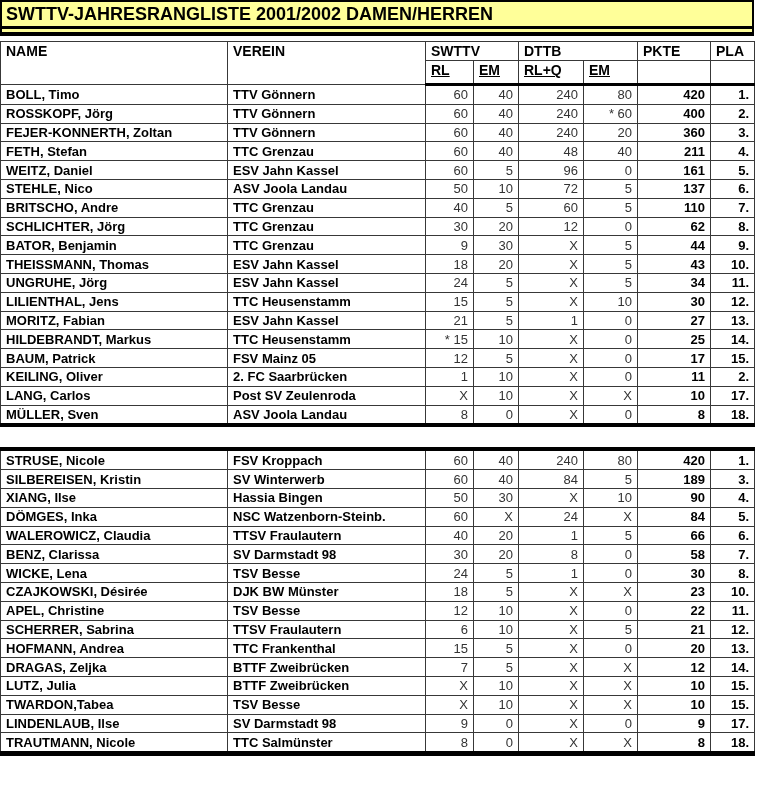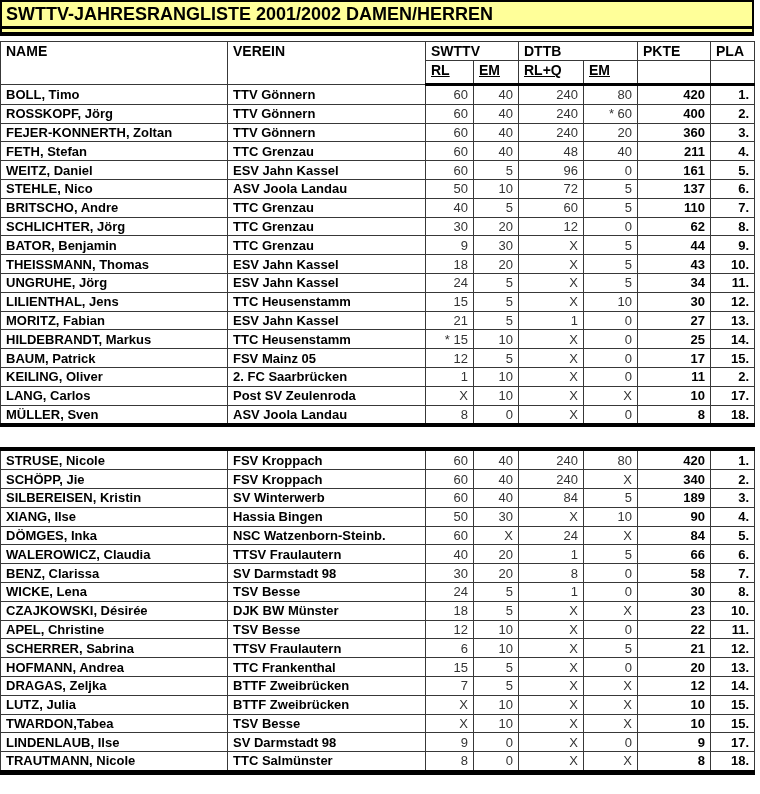--- a/index.html
+++ b/index.html
@@ -320,30 +320,20 @@
           <td class="name">STRUSE, Nicole</td>
           <td class="verein">FSV Kroppach</td>
           <td class="num">60</td>
           <td class="num">40</td>
           <td class="num">240</td>
           <td class="num">80</td>
           <td class="pkte">420</td>
           <td class="pla">1.</td>
         </tr>
         <tr>
-          <td class="name">SCHÖPP, Jie</td>
-          <td class="verein">FSV Kroppach</td>
-          <td class="num">60</td>
-          <td class="num">40</td>
-          <td class="num">240</td>
-          <td class="num">X</td>
-          <td class="pkte">340</td>
-          <td class="pla">2.</td>
-        </tr>
-        <tr>
           <td class="name">SILBEREISEN, Kristin</td>
           <td class="verein">SV Winterwerb</td>
           <td class="num">60</td>
           <td class="num">40</td>
           <td class="num">84</td>
           <td class="num">5</td>
           <td class="pkte">189</td>
           <td class="pla">3.</td>
         </tr>
         <tr>

